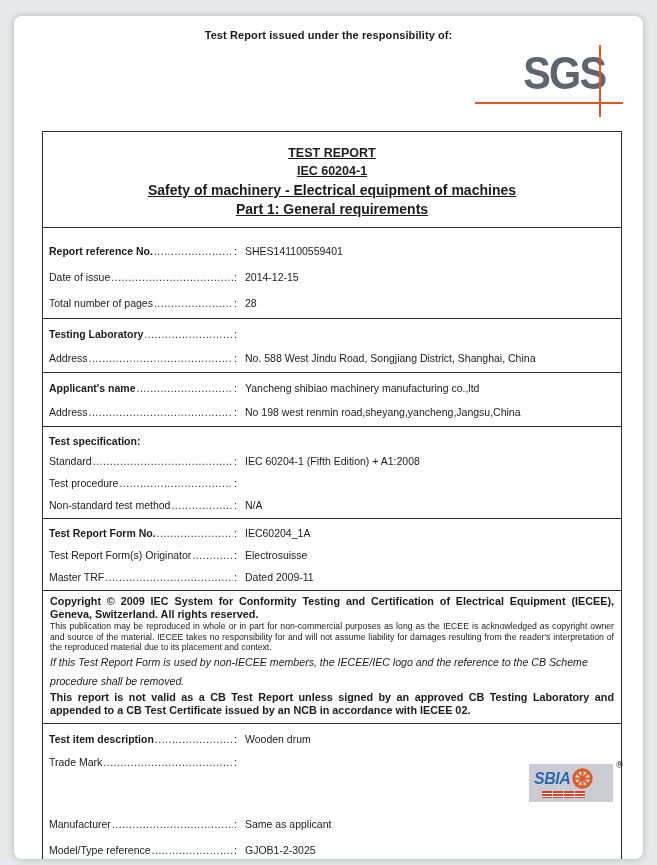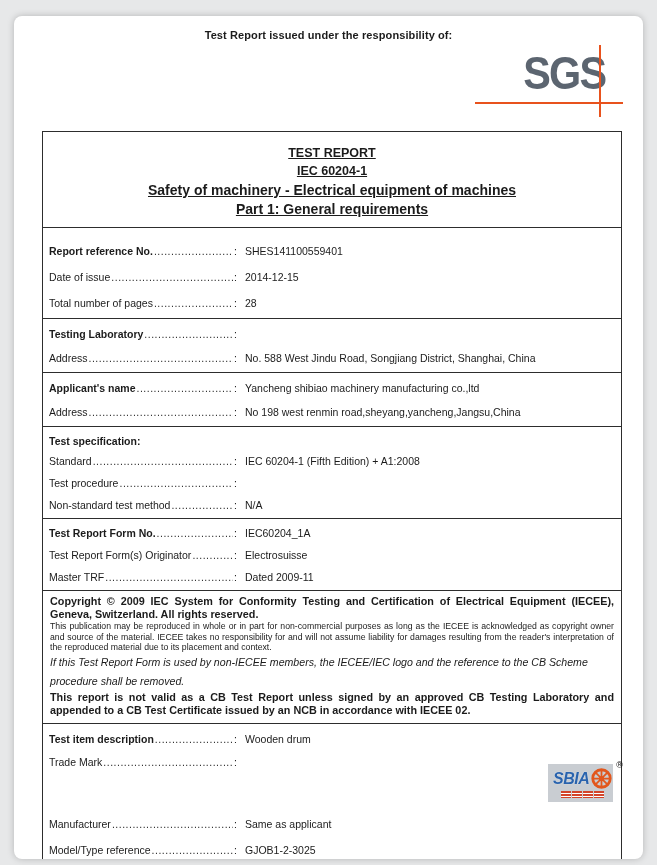--- a/index.html
+++ b/index.html
@@ -57,21 +57,21 @@
   
   .copyright { padding:4px 7px 5px; }
   .cp1 { font-size:10.8px; font-weight:bold; text-align:justify; line-height:13px; }
   .cp2 { font-size:8.7px; text-align:justify; line-height:10.5px; }
   .cp3 { font-size:10.6px; line-height:19px;font-style:italic; }
   .cp4 { font-size:10.8px; font-weight:bold; text-align:justify; line-height:13.5px; }
   
   .row.tm { min-height:60px; align-items:flex-start; padding-top:5px;text-align:right; }
   .tm-wrap { position:relative; margin:8px 0 0 32px; display:inline-block; }
   .tm-box {
-    width:65px; height:38px; background:#c9cdd2;
+    width:84px; height:38px; background:#c9cdd2;
     display:flex; align-items:flex-start; justify-content:center;
     flex-direction:column; padding:4px 4px 3px 5px;
   }
   .tm-top { display:flex; align-items:center; }
   .tm-text {
     color:#2a63ad; font-weight:bold; font-style:italic; font-size:16px;
     letter-spacing:-.5px; line-height:1; text-shadow:0 0 1px #fff;
   }
   .tm-strip { display:flex; gap:1px; margin:2px 0 0 8px; }
   .tm-strip span {

